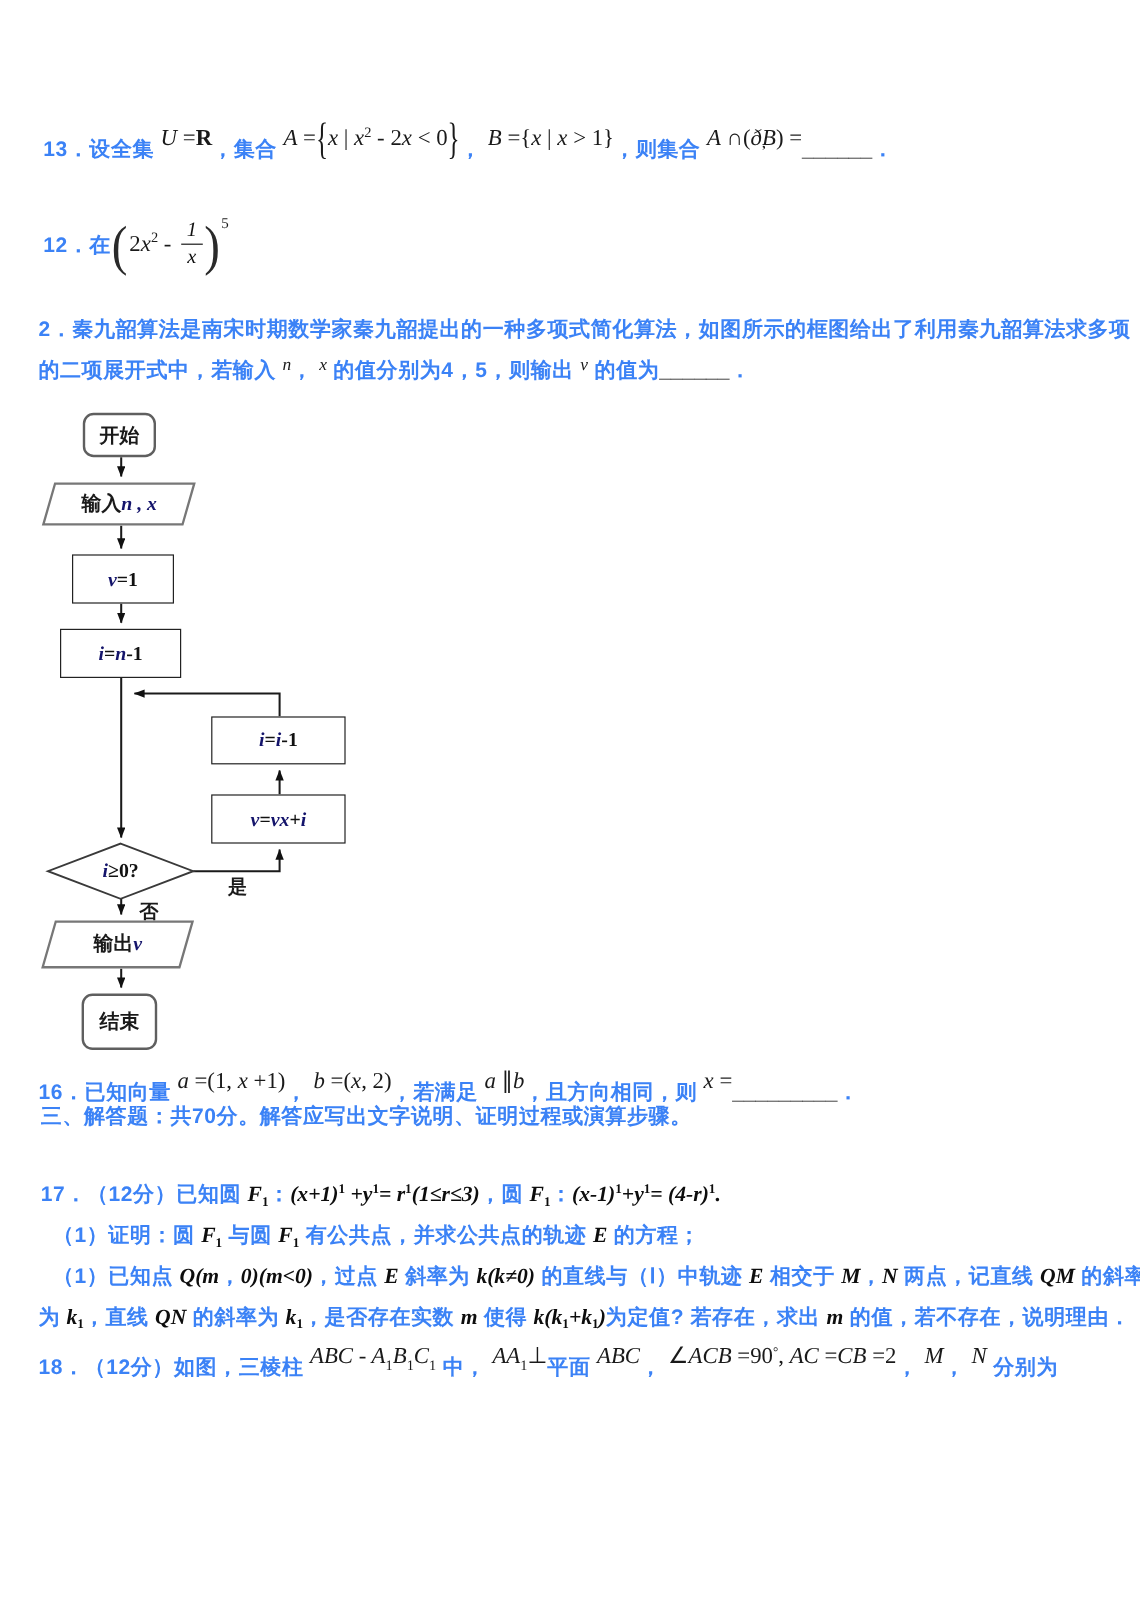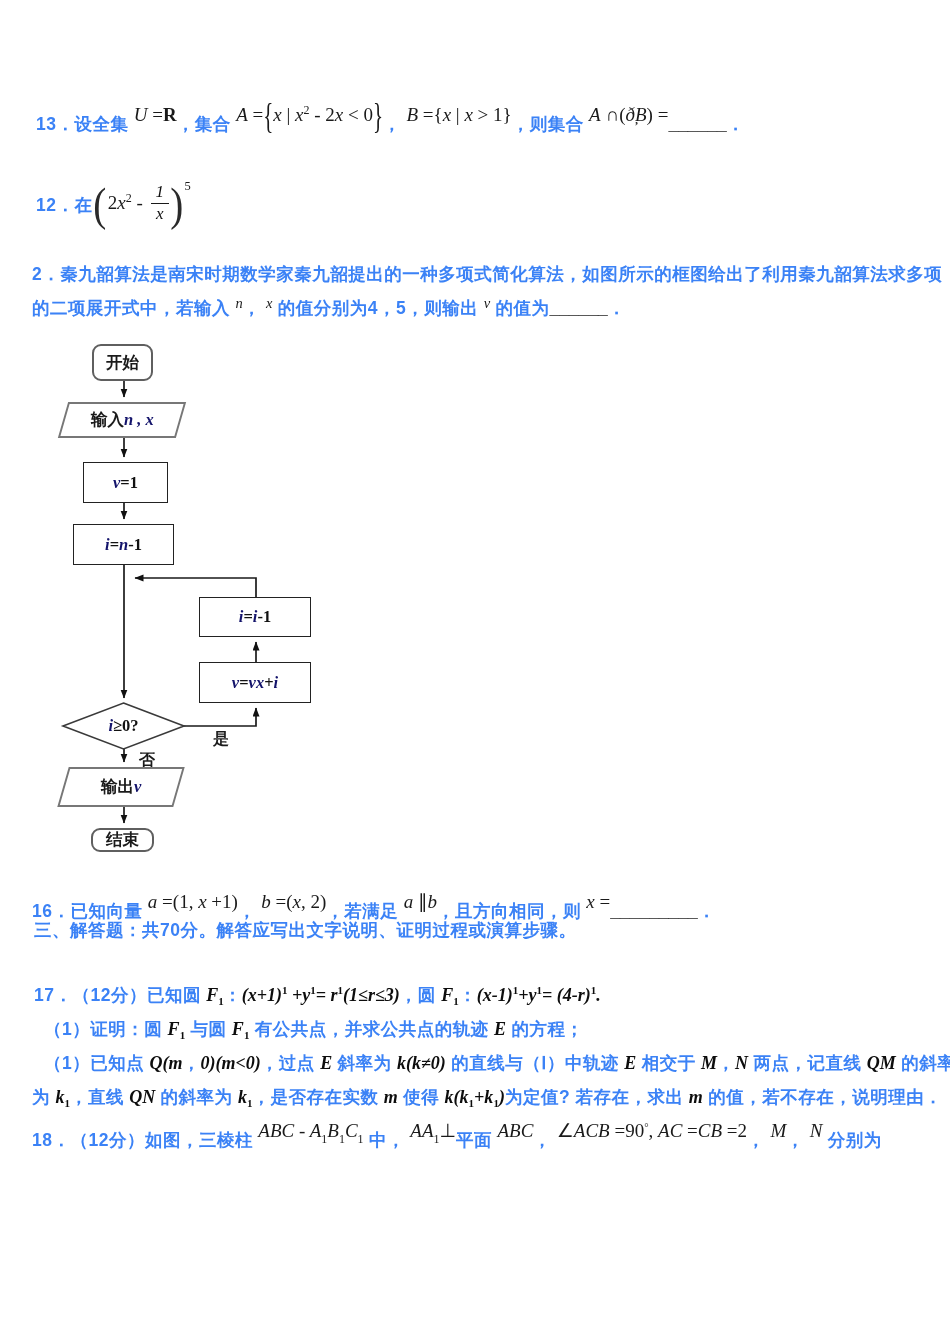--- a/index.html
+++ b/index.html
@@ -28,21 +28,21 @@
   .r-esub{font-family:"Liberation Serif",serif;font-weight:700;font-size:11px;position:relative;top:4px;color:#0d0d0d;}
   .r-msr{font-family:"Liberation Serif",serif;font-style:italic;font-size:14.5px;position:relative;top:-6px;color:#1a1a1a;}
   
   .flexline{display:flex;align-items:center;}
   .bigp{font-family:"Liberation Serif",serif;font-size:46px;font-weight:400;color:#2a2a2a;line-height:1;transform:scaleX(0.85);}
   .bigexp{font-family:"Liberation Serif",serif;font-size:12.5px;color:#1a1a1a;position:relative;top:-19px;}
   .frac{display:inline-block;text-align:center;vertical-align:middle;font-family:"Liberation Serif",serif;font-style:italic;font-size:17px;line-height:1.1;position:relative;top:-2px;margin-left:3px;}
   .fnum{display:block;border-bottom:1.4px solid #1a1a1a;padding:0 5px 1px;}
   .fden{display:block;padding-top:1px;}
   
-  #flowchart{position:absolute;left:51px;top:340px;width:320px;height:545px;}
+  #flowchart{position:absolute;left:28px;top:340px;width:320px;height:545px;}
   #flowchart svg{position:absolute;left:0;top:0;}
   .fc-node{position:absolute;display:flex;align-items:center;justify-content:center;background:#fff;box-sizing:border-box;}
   .fc-term{border:2.2px solid #5f5f5f;border-radius:9px;}
   .fc-proc{border:1.7px solid #222;}
   .fc-para{border:2.2px solid #777;transform:skewX(-16deg);}
   .fc-para > span{transform:skewX(16deg);display:inline-block;white-space:nowrap;}
   .fc-plain{position:absolute;background:transparent;}
   .r-fcn{font-family:"Liberation Sans",sans-serif;font-weight:700;font-size:16.5px;color:#1a1a1a;}
   .r-fm{font-family:"Liberation Serif",serif;font-style:italic;font-weight:700;font-size:16.5px;color:#14146b;}
   .r-fu{font-family:"Liberation Serif",serif;font-weight:700;font-size:16.5px;color:#111;}
@@ -117,21 +117,21 @@
     </div>
   <div class="fc-node fc-plain" style="left:12px;top:363px;width:121px;height:46px;">
       <span class="r-fm">i</span>
       <span class="r-fu">≥0?</span>
     </div>
   <div class="fc-plain fc-label" style="left:162px;top:389px;">是</div>
   <div class="fc-plain fc-label" style="left:88px;top:410px;">否</div>
   <div class="fc-node fc-para" style="left:12px;top:427px;width:116px;height:40px;">
       <span><span class="r-fcn">输出</span><span class="r-fm">v</span></span>
     </div>
-  <div class="fc-node fc-term" style="left:40px;top:488px;width:63px;height:24px;">
+  <div class="fc-node fc-term" style="left:40px;top:488px;width:63px;height:47px;">
       <span class="r-fcn">结束</span>
     </div>
 </div>
 
 <div class="line" style="left:32px;top:899px;"><span class="r-num">16．</span><span class="r-cn">已知向量 </span><span class="r-mL">a</span><span class="r-uL"> =(1, </span><span class="r-mL">x</span><span class="r-uL"> +1)</span><span class="r-cn">， </span><span class="r-mL">b</span><span class="r-uL"> =(</span><span class="r-mL">x</span><span class="r-uL">, 2)</span><span class="r-cn">，若满足 </span><span class="r-mL">a</span><span class="r-uL"> ∥</span><span class="r-mL">b</span><span class="r-cn">，且方向相同，则 </span><span class="r-mL">x</span><span class="r-uL"> =</span><span class="r-blank">_________</span><span class="r-cn">．</span></div>
 
 <div class="line" style="left:34px;top:919px;"><span class="r-cn">三、解答题：共70分。解答应写出文字说明、证明过程或演算步骤。</span></div>
 
 <div class="line" style="left:34px;top:984px;"><span class="r-num">17．</span><span class="r-cn">（12分）已知圆 </span><span class="r-eq">F</span><span class="r-esub">1</span><span class="r-cn">：</span><span class="r-eq">(x+1)</span><span class="r-esup">1</span><span class="r-eq"> +y</span><span class="r-esup">1</span><span class="r-eq">= r</span><span class="r-esup">1</span><span class="r-eq">(1≤r≤3)</span><span class="r-cn">，圆 </span><span class="r-eq">F</span><span class="r-esub">1</span><span class="r-cn">：</span><span class="r-eq">(x-1)</span><span class="r-esup">1</span><span class="r-eq">+y</span><span class="r-esup">1</span><span class="r-eq">= (4-r)</span><span class="r-esup">1</span><span class="r-eq">.</span></div>
 <div class="line" style="left:44px;top:1018px;"><span class="r-cn">（1）证明：圆 </span><span class="r-eq">F</span><span class="r-esub">1</span><span class="r-cn"> 与圆 </span><span class="r-eq">F</span><span class="r-esub">1</span><span class="r-cn"> 有公共点，并求公共点的轨迹 </span><span class="r-eq">E</span><span class="r-cn"> 的方程；</span></div>

